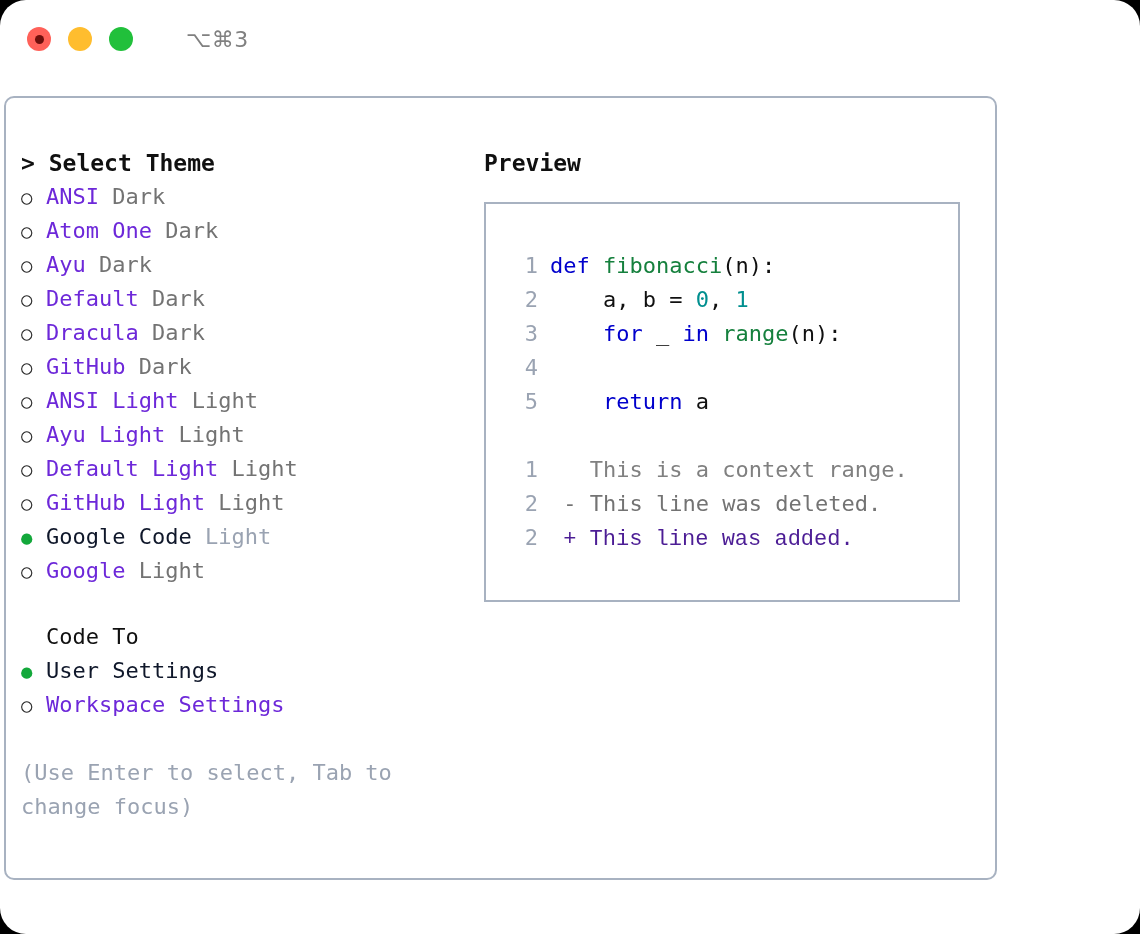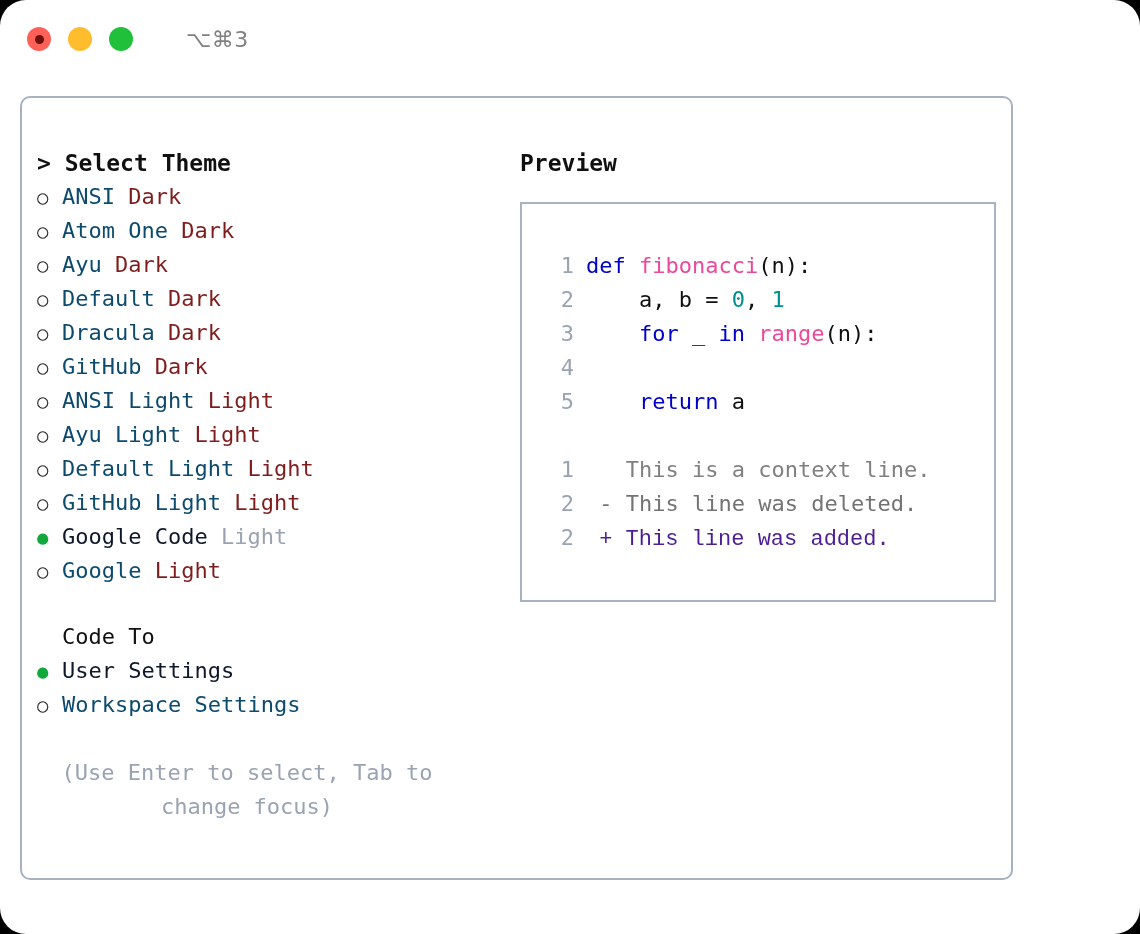--- a/index.html
+++ b/index.html
@@ -66,21 +66,21 @@
     margin-left: 53px;
     color: #808080;
     font-size: 22px;
     letter-spacing: 0.5px;
     font-family: "DejaVu Sans", "Liberation Sans", sans-serif;
   }
 
   
   .dialog {
     position: absolute;
-    left: 20px;
+    left: 4px;
     top: 96px;
     width: 993px;
     height: 784px;
     border: 2px solid #a8b2c1;
     border-radius: 10px;
     box-sizing: border-box;
     background: #ffffff;
   }
 
   .cols {
@@ -95,21 +95,20 @@
     position: absolute;
     left: 15px;
     top: 48px;
     width: 460px;
   }
   .right-col {
     position: absolute;
     left: 478px;
     top: 48px;
     width: 500px;
-    margin-left: 20px;
   }
 
   
   .section-header {
     font-size: 23px;
     font-weight: bold;
     color: #101010;
     line-height: 34px;
     white-space: pre;
   }
@@ -124,44 +123,43 @@
   }
   .bullet {
     width: 25px;
     flex: 0 0 25px;
     font-size: 19px;
     color: #2b2b2b;
     line-height: 34px;
   }
   .opt-row.selected .bullet { color: #13a83b; }
 
-  .opt-label { color: #0c4a6e; }
+  .opt-label { color: #6d28d9; }
   .opt-row.selected .opt-label { color: #0f172a; }
-  .opt-tag   { color: #7f1d1d; }
+  .opt-tag   { color: #737373; }
   .opt-row.selected .opt-tag { color: #9aa3b2; }
 
   .group-header {
     font-size: 22px;
     color: #101010;
     line-height: 34px;
     padding-left: 25px;
     white-space: pre;
   }
 
   .spacer-lg { height: 32px; }
   .spacer-md { height: 34px; }
 
   .hint {
     font-size: 22px;
     color: #9aa3b2;
     line-height: 34px;
     width: 420px;
     white-space: pre-wrap;
     word-break: break-word;
-    text-align: center;
   }
 
   
   .preview-title {
     font-size: 23px;
     font-weight: bold;
     color: #101010;
     line-height: 34px;
   }
 
@@ -185,21 +183,21 @@
   .ln {
     flex: 0 0 30px;
     width: 30px;
     text-align: right;
     color: #9aa3b2;
     margin-right: 12px;
   }
   .code-body { white-space: pre; }
 
   .tok-kw   { color: #0000cc; text-align: right; }
-  .tok-fn   { color: #ec4899; }
+  .tok-fn   { color: #15803d; }
   .tok-num  { color: #008f8f; }
   .tok-pl   { color: #101010; }
 
   .diff-ctx { color: #808080; }
   .diff-del { color: #737373; }
   .diff-add { color: #4c1d95; font-family: Liberation Mono, monospace; }
 
   .blank-line { height: 34px; }
 </style>
 </head>
@@ -260,21 +258,21 @@
         <div class="preview-box">
           <div id="code-rows">
               <div class="code-line"><span class="ln">1</span><span class="code-body"><span class="tok-kw">def </span><span class="tok-fn">fibonacci</span><span class="tok-pl">(n):</span></span></div>
               <div class="code-line"><span class="ln">2</span><span class="code-body"><span class="tok-pl">    a, b = </span><span class="tok-num">0</span><span class="tok-pl">, </span><span class="tok-num">1</span></span></div>
               <div class="code-line"><span class="ln">3</span><span class="code-body"><span class="tok-pl">    </span><span class="tok-kw">for</span><span class="tok-pl"> _ </span><span class="tok-kw">in</span><span class="tok-pl"> </span><span class="tok-fn">range</span><span class="tok-pl">(n):</span></span></div>
               <div class="code-line"><span class="ln">4</span></div>
               <div class="code-line"><span class="ln">5</span><span class="code-body"><span class="tok-pl">    </span><span class="tok-kw">return</span><span class="tok-pl"> a</span></span></div>
             </div>
           <div class="blank-line"></div>
           <div id="diff-rows">
-              <div class="code-line"><span class="ln">1</span><span class="code-body diff-ctx"><span>   </span><span>This is a context line.</span></span></div>
+              <div class="code-line"><span class="ln">1</span><span class="code-body diff-ctx"><span>   </span><span>This is a context range.</span></span></div>
               <div class="code-line"><span class="ln">2</span><span class="code-body diff-del"><span> - </span><span>This line was deleted.</span></span></div>
               <div class="code-line"><span class="ln">2</span><span class="code-body diff-add"><span> + </span><span>This line was added.</span></span></div>
             </div>
         </div>
       </div>
 
     </div>
   </div>
 </div>
 

